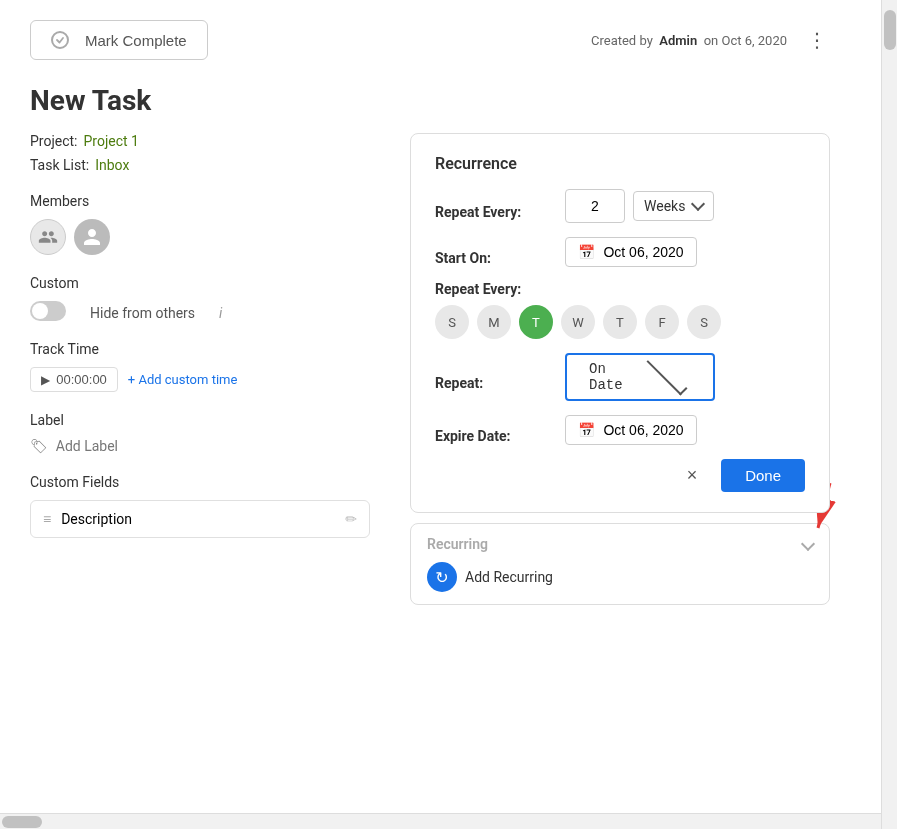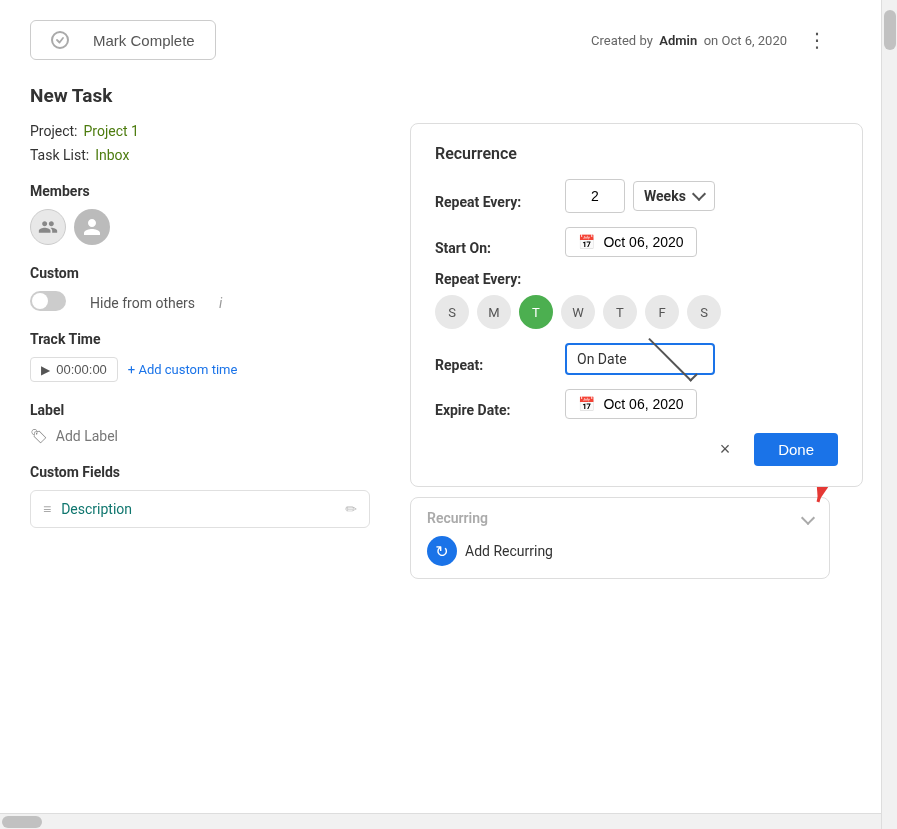--- a/index.html
+++ b/index.html
@@ -59,21 +59,21 @@
     .top-bar {
       display: flex;
       align-items: center;
       justify-content: space-between;
       margin-bottom: 24px;
     }
 
     .mark-complete-btn {
       display: flex;
       align-items: center;
-      gap: 24px;
+      gap: 16px;
       border: 1px solid #ccc;
       border-radius: 6px;
       padding: 10px 20px;
       background: #fff;
       cursor: pointer;
       font-size: 15px;
       color: #555;
     }
     .mark-complete-btn .check-icon {
       width: 18px;
@@ -100,21 +100,21 @@
     }
     .dots-menu {
       cursor: pointer;
       font-size: 20px;
       color: #555;
       padding: 4px 8px;
     }
 
     
     .task-title {
-      font-size: 19px;
+      font-size: 28px;
       font-weight: 700;
       margin-bottom: 16px;
     }
 
     
     .layout {
       display: flex;
       gap: 0;
     }
     .left-panel {
@@ -134,21 +134,21 @@
     .field-label {
       font-weight: 400;
       margin-right: 6px;
     }
     .field-value-link {
       color: #4d7c0f;
       cursor: pointer;
     }
 
     .section-title {
-      font-weight: 700;
+      font-weight: 400;
       margin-top: 20px;
       margin-bottom: 10px;
     }
 
     .members-row {
       display: flex;
       align-items: center;
       gap: 8px;
     }
     .member-icon {
@@ -271,21 +271,21 @@
       color: #bbb;
       cursor: pointer;
     }
 
     
     .recurrence-panel {
       border: 1px solid #ddd;
       border-radius: 8px;
       padding: 20px 24px;
       background: #fff;
-      width: 453px;
+      width: 420px;
       position: relative;
       z-index: 10;
     }
     .recurrence-title {
       font-size: 16px;
       font-weight: 600;
       margin-bottom: 16px;
     }
 
     .rec-row {
@@ -316,21 +316,20 @@
     .weeks-select {
       display: flex;
       align-items: center;
       border: 1px solid #ccc;
       border-radius: 4px;
       padding: 6px 10px;
       cursor: pointer;
       gap: 8px;
       font-size: 14px;
       background: #fff;
-      font-weight: bold;
     }
 
     .date-btn {
       display: flex;
       align-items: center;
       gap: 8px;
       border: 1px solid #ccc;
       border-radius: 4px;
       padding: 6px 12px;
       cursor: pointer;
@@ -369,26 +368,27 @@
       background: #4caf50;
       color: #fff;
       border-color: #4caf50;
     }
 
     .expires-select {
       display: flex;
       align-items: center;
       border: 2px solid #1a73e8;
       border-radius: 4px;
-      padding: 6px 10px;
+      padding: 6px 22px;
       cursor: pointer;
       gap: 8px;
       font-size: 14px;
       background: #fff;
       min-width: 150px;
+      font-family: Liberation Mono, monospace;
     }
     .expires-select span {
       flex: 1;
     }
 
     .action-row {
       display: flex;
       align-items: center;
       justify-content: flex-end;
       gap: 16px;
@@ -533,21 +533,21 @@
 
       <div class="section-title">Label</div>
       <div class="label-row">
         <span class="tag-icon">🏷</span>
         <span>Add Label</span>
       </div>
 
       <div class="section-title">Custom Fields</div>
       <div class="description-row">
         <span>≡</span>
-        <span style="color:#0f766e;">Description</span>
+        <span style="color:#000000;">Description</span>
         <span class="edit-icon">✏</span>
       </div>
     </div>
 
     <div class="right-panel">
 
       <div class="recurrence-panel">
         <div class="recurrence-title">Recurrence</div>
 
         <div class="rec-row">

